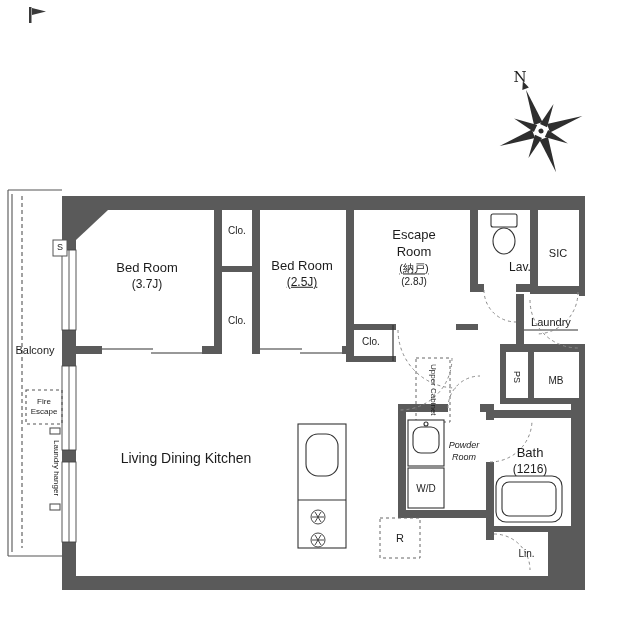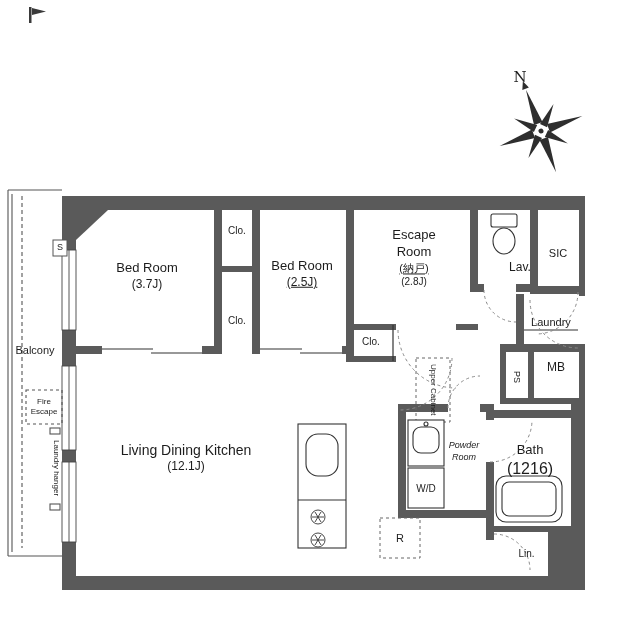--- a/index.html
+++ b/index.html
@@ -177,38 +177,37 @@
 
   <div class="lbl" style="left:414px; top:258px; font-size:13px;">
     <span>Escape</span>
     <span>Room</span>
     <span style="font-size:11px;text-decoration:underline;">(納戸)</span>
     <span style="font-size:10px;">(2.8J)</span>
   </div>
 
   <div class="lbl" style="left:186px; top:458px; font-size:14px;">
     <span>Living Dining Kitchen</span>
-    <span style="font-size:12px;">(12.1J)</span>
   </div>
 
   <div class="lbl" style="left:530px; top:461px; font-size:13px;">
     <span>Bath</span>
-    <span style="font-size:16px;">(1216)</span>
+    <span style="font-size:12px;">(1216)</span>
   </div>
 
   <div class="lbl" style="left:464px; top:452px; font-size:9px;font-style:italic;">
     <span>Powder</span>
     <span>Room</span>
   </div>
 
   <div class="lbl" style="left:504px; top:268px; font-size:12px;margin-left:16px;">Lav.</div>
   <div class="lbl" style="left:558px; top:253px; font-size:11px;">SIC</div>
   <div class="lbl" style="left:551px; top:322px; font-size:11px;">Laundry</div>
   <div class="lbl vtext" style="left:516px; top:377px; font-size:9px;">PS</div>
-  <div class="lbl" style="left:556px; top:368px; font-size:12px;">MB</div>
+  <div class="lbl" style="left:556px; top:380px; font-size:10px;">MB</div>
   <div class="lbl" style="left:519px; top:553px; font-size:10px;padding-left:15px;">Lin.</div>
   <div class="lbl" style="left:426px; top:488px; font-size:10px;">W/D</div>
   <div class="lbl" style="left:400px; top:538px; font-size:11px;">R</div>
 
   <div class="lbl vtext" style="left:433px; top:390px; font-size:8px; height:60px; line-height:1.1;">Upper Cabinet</div>
 
   <div class="lbl small" style="left:237px; top:230px;">Clo.</div>
   <div class="lbl small" style="left:237px; top:320px;">Clo.</div>
   <div class="lbl small" style="left:371px; top:341px;">Clo.</div>
 

